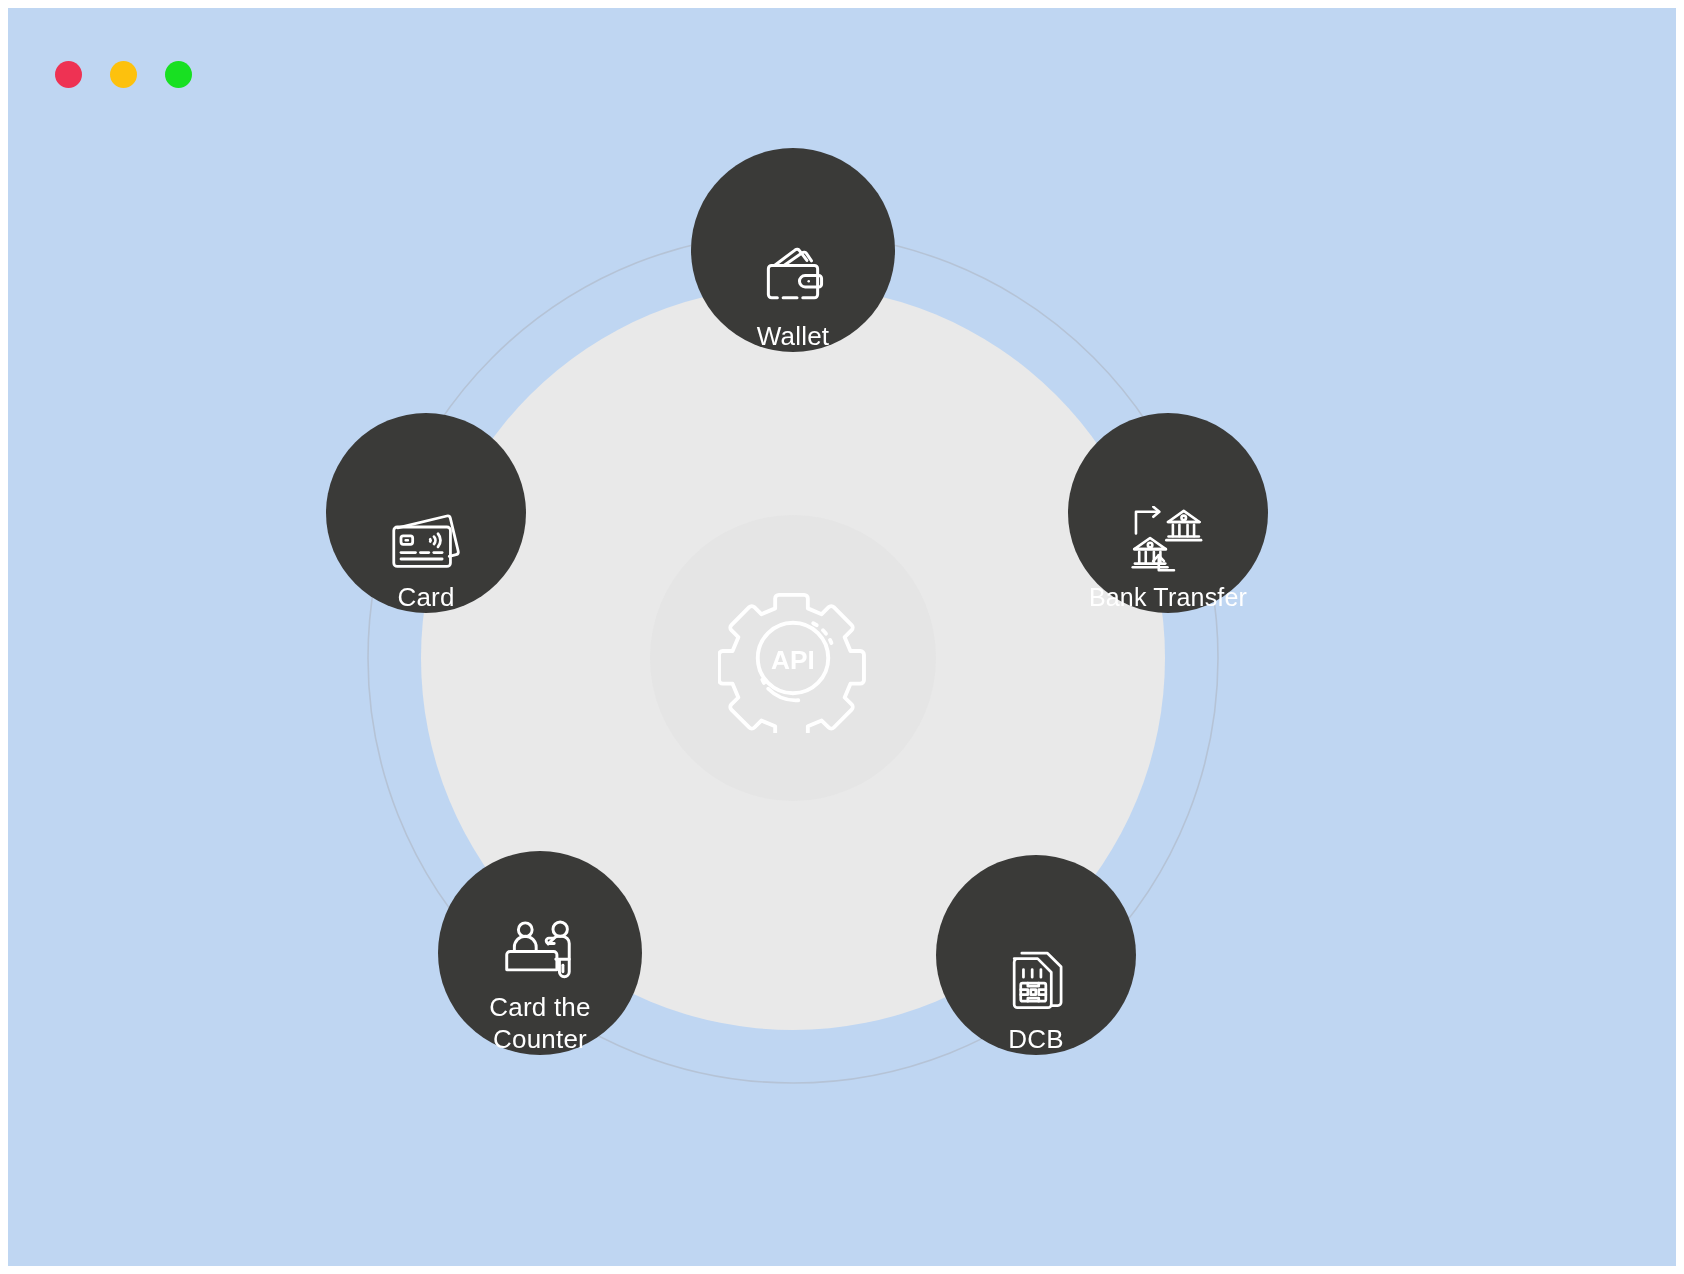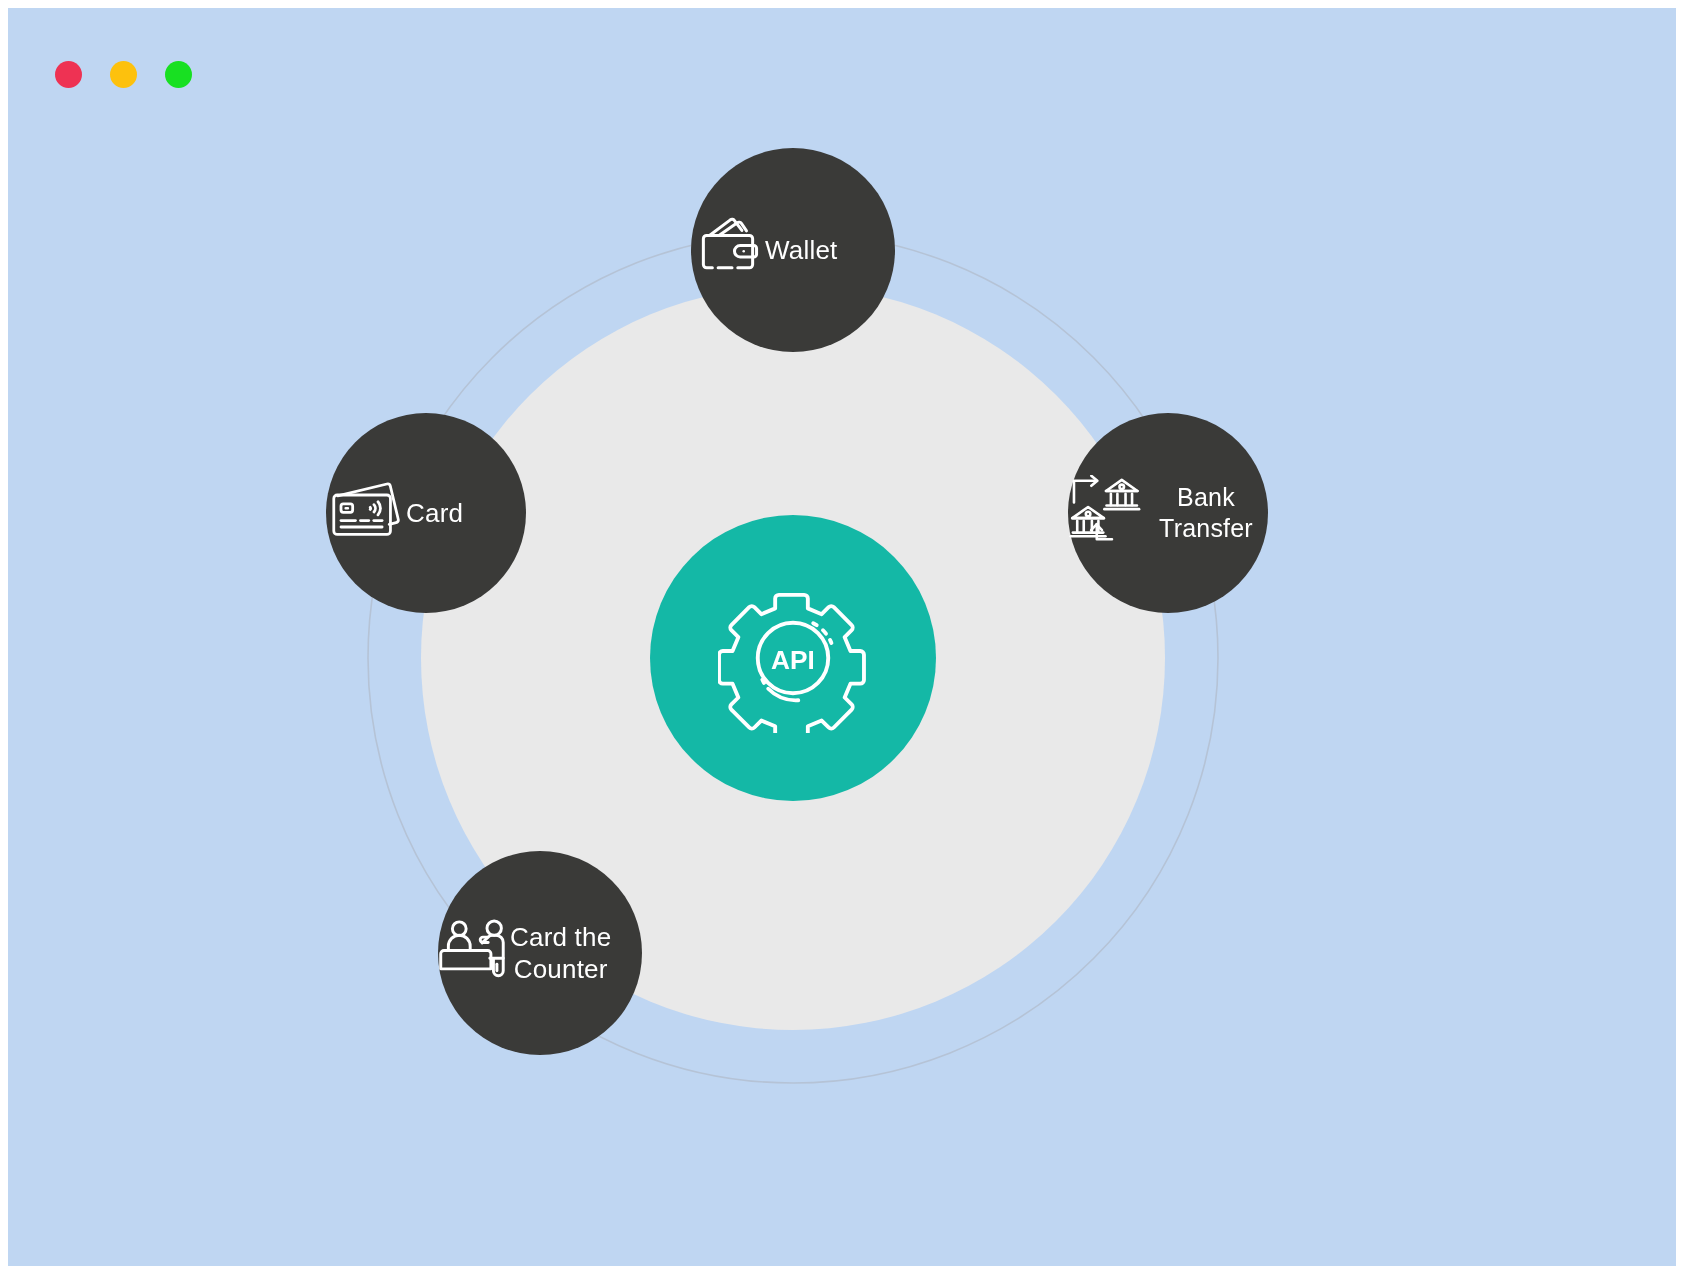--- a/index.html
+++ b/index.html
@@ -54,39 +54,39 @@
     width: 1684px;
     height: 1274px;
   }
 
   
   .hub {
     position: absolute;
     width: 286px;
     height: 286px;
     border-radius: 50%;
-    background: #14b8a6;
+    background: #e5e5e5;
     left: 642px;
     top: 507px;
     display: flex;
     align-items: center;
     justify-content: center;
     z-index: 20;
   }
   .hub svg { display: block; }
 
   
   .node {
     position: absolute;
     border-radius: 50%;
     background: #3a3a38;
     display: flex;
-    flex-direction: row;
+    flex-direction: column;
     align-items: center;
-    justify-content: flex-start;
+    justify-content: flex-end;
     z-index: 30;
     box-sizing: border-box;
   }
   .node .node-icon {
     display: flex;
     align-items: center;
     justify-content: center;
     margin-bottom: 6px;
   }
   .node .node-icon svg { display: block; }
@@ -243,15 +243,35 @@
           <path d="M40.5 24.5 l5.8-5.6 a5 5 0 0 1 3.4-1.4 h3.5 a6.6 6.6 0 0 1 6.6 6.6 v14.5"></path>
           <path d="M46 24.2 h-4.8 a2.5 2.5 0 0 1 0-5 h4.6"></path>
           <path d="M47.5 38.5 h12.3 v11.6 a4.5 4.5 0 0 1-9 0 v-11.6"></path>
           <path d="M54 44 v6"></path>
         </svg>
       </span>
       <span class="node-label">Card the
 Counter</span>
     </div>
 
+    <div class="node node-dcb">
+      <span class="node-icon">
+        <svg width="64" height="72" viewBox="0 0 58 66" fill="none" stroke="#ffffff" stroke-width="2.5" stroke-linecap="round" stroke-linejoin="round">
+
+          <path d="M16 7.5 h23.5 L52 20 v32.5 a3 3 0 0 1-3 3 h-5"></path>
+
+          <path d="M9 12.5 h21.5 L43 25 v29.5 a3 3 0 0 1-3 3 h-28 a3 3 0 0 1-3-3 v-39 a3 3 0 0 1 3-3 z"></path>
+
+          <path d="M17.5 22.5 v7 M25.5 22.5 v7 M33.5 22.5 v7"></path>
+
+          <rect x="15" y="35" width="23" height="16.5" rx="1.6"></rect>
+          <path d="M15 41 h6.5 v4.5 h-6.5"></path>
+          <path d="M38 41 h-6.5 v4.5 h6.5"></path>
+          <path d="M21.5 35 v2.8 h10 v-2.8"></path>
+          <path d="M21.5 51.5 v-2.8 h10 v2.8"></path>
+          <path d="M24.2 41 h4.6 v4.5 h-4.6 z"></path>
+        </svg>
+      </span>
+      <span class="node-label">DCB</span>
+    </div>
 
   </div>
 </div>
 
 </body></html>

